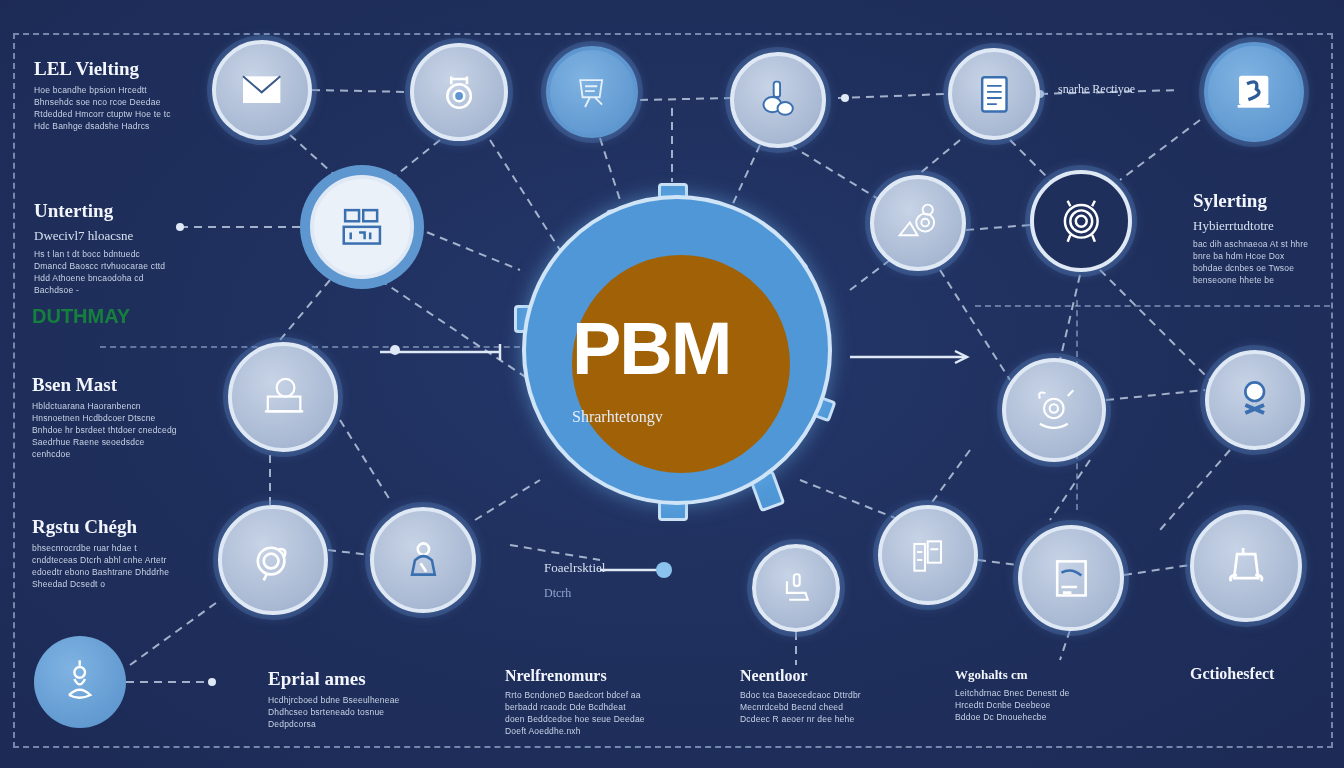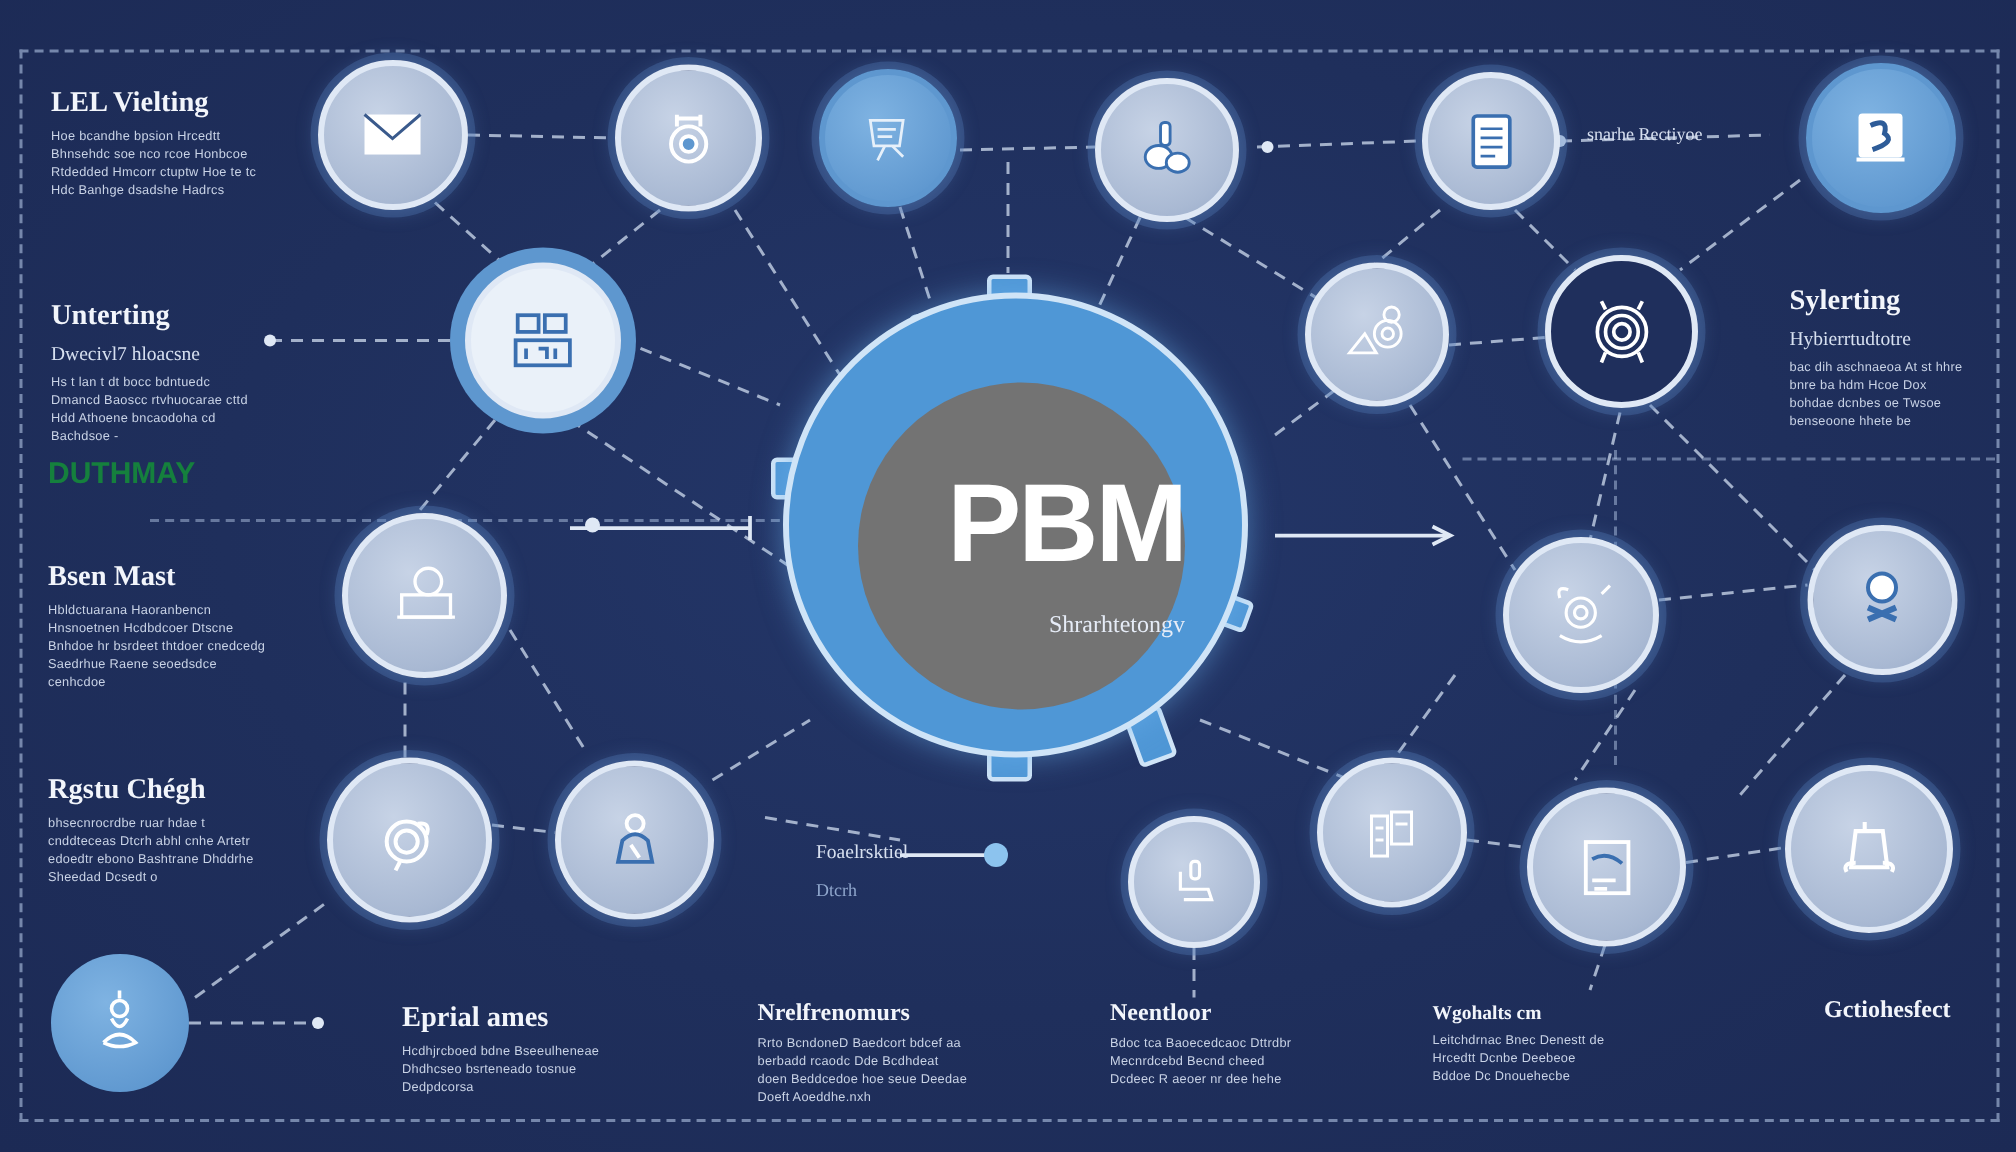--- a/index.html
+++ b/index.html
@@ -28,21 +28,21 @@
   .node.dark { background:#1f2f5c; border:4px solid #dfe8f5; }
   .node svg { width:58%; height:58%; }
   .hub { position:absolute; left:522px; top:185px; width:320px; height:330px; }
   .hub-ring {
     position:absolute; left:0; top:10px; width:310px; height:310px; border-radius:50%;
     background:#4f97d6; border:4px solid #cfe4f7; box-sizing:border-box;
     box-shadow:0 0 20px rgba(110,180,240,0.5);
   }
   .hub-core {
     position:absolute; left:46px; top:56px; width:218px; height:218px; border-radius:50%;
-    background:#737373; display:flex; flex-direction:column; align-items:flex-end; justify-content:center;
+    background:#a16207; display:flex; flex-direction:column; align-items:flex-start; justify-content:center;
   }
   .hub-title { font-size:74px; font-weight:bold; color:#ffffff; letter-spacing:-2px; line-height:1; margin-top:10px; }
   .hub-sub { font-size:16px; color:#e6ecf7; margin-top:22px; font-family:"Liberation Serif", serif; }
   .tooth { position:absolute; background:#4f97d6; border:3px solid #cfe4f7; border-radius:4px; box-sizing:border-box; }
   .label-block { position:absolute; }
   .label-title { font-weight:bold; color:#f2f5fb; font-size:19px; font-family:"Liberation Serif", serif; }
   .label-sub { font-size:13px; color:#d7e0f0; margin-top:6px; font-family:"Liberation Serif", serif; }
   .label-body { font-size:8.5px; line-height:12px; color:#c9d3e6; margin-top:4px; letter-spacing:0.2px; }
   .accent-title { color:#15803d; font-weight:bold; font-size:20px; }
 </style>
@@ -126,21 +126,21 @@
   <div class="hub-ring">
     <div class="hub-core">
       <div class="hub-title">PBM</div>
       <div class="hub-sub">Shrarhtetongv</div>
     </div>
   </div>
 </div>
 
 <div class="label-block" style="left:34px; top:58px; width:150px;">
   <div class="label-title">LEL Vielting</div>
-  <div class="label-body">Hoe bcandhe bpsion Hrcedtt Bhnsehdc soe nco rcoe Honbcoe Rtdedded Hmcorr ctuptw Hoe te tc Hdc Banhge dsadshe Hadrcs</div>
+  <div class="label-body">Hoe bcandhe bpsion Hrcedtt Bhnsehdc soe nco rcoe Deedae Rtdedded Hmcorr ctuptw Hoe te tc Hdc Banhge dsadshe Hadrcs</div>
 </div>
 <div class="label-block" style="left:34px; top:200px; width:140px;">
   <div class="label-title">Unterting</div>
   <div class="label-sub">Dwecivl7 hloacsne</div>
   <div class="label-body">Hs t lan t dt bocc bdntuedc Dmancd Baoscc rtvhuocarae cttd Hdd Athoene bncaodoha cd Bachdsoe -</div>
 </div>
 <div class="label-block" style="left:32px; top:305px;">
   <div class="accent-title">DUTHMAY</div>
 </div>
 <div class="label-block" style="left:32px; top:374px; width:145px;">
@@ -175,21 +175,21 @@
   <div class="label-body">Rrto BcndoneD Baedcort bdcef aa berbadd rcaodc Dde Bcdhdeat doen Beddcedoe hoe seue Deedae Doeft Aoeddhe.nxh</div>
 </div>
 <div class="label-block" style="left:740px; top:667px; width:130px;">
   <div class="label-title" style="font-size:16px;">Neentloor</div>
   <div class="label-body">Bdoc tca Baoecedcaoc Dttrdbr Mecnrdcebd Becnd cheed Dcdeec R aeoer nr dee hehe</div>
 </div>
 <div class="label-block" style="left:955px; top:667px; width:120px;">
   <div class="label-title" style="font-size:13px;">Wgohalts cm</div>
   <div class="label-body">Leitchdrnac Bnec Denestt de Hrcedtt Dcnbe Deebeoe Bddoe Dc Dnouehecbe</div>
 </div>
-<div class="label-block" style="left:1190px; top:665px; width:120px;margin-left:26px;">
+<div class="label-block" style="left:1190px; top:665px; width:120px;">
   <div class="label-title" style="font-size:16px;">Gctiohesfect</div>
 </div>
 
 <div class="node" style="left:212px; top:40px; width:100px; height:100px;">
   <svg viewBox="0 0 40 40">
       <rect x="6" y="10" width="28" height="20" fill="#fff"></rect>
       <path d="M6 10 L20 22 L34 10" stroke="#3a5a8c" stroke-width="1.5" fill="none"></path>
     </svg>
 </div>
 <div class="node" style="left:410px; top:43px; width:98px; height:98px;">

